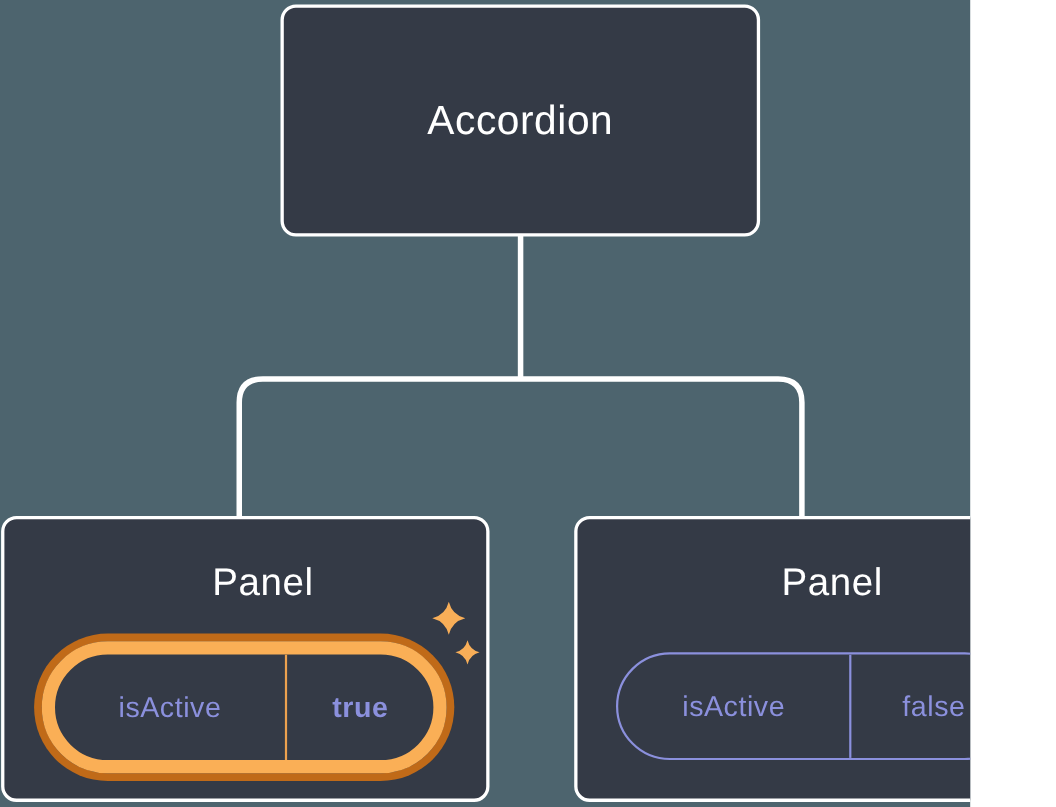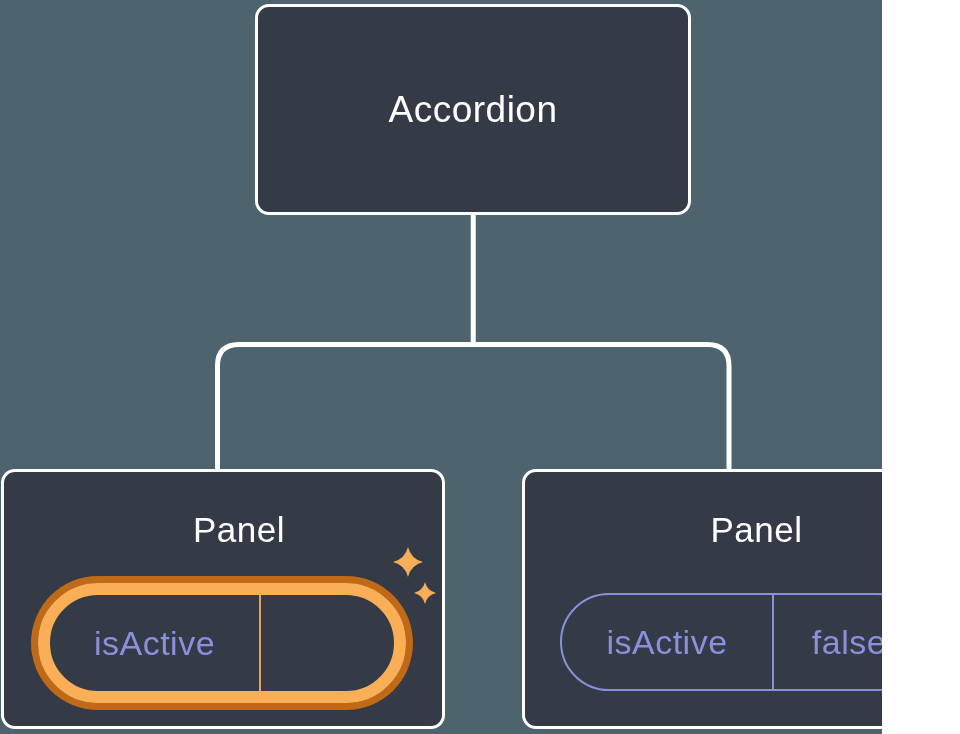--- a/index.html
+++ b/index.html
@@ -78,21 +78,21 @@
   .prop-pill.inactive {
     left: 35px; top: 121px;
     width: 366px; height: 98px;
     border: 2px solid var(--inactive-border, #8B90DD);
   }
   .prop-cell {
     display: flex;
     align-items: center;
     justify-content: center;
     color: var(--prop-text, #8B90DD);
-    font-size: 34px;
+    font-size: 26px;
     letter-spacing: 0.5px;
   }
   .prop-pill.active  .prop-cell.name  { width: 209px; }
   .prop-pill.active  .prop-cell.value { width: 133px; font-weight: 700; }
   .prop-pill.inactive .prop-cell.name  { width: 210px; }
   .prop-pill.inactive .prop-cell.value { width: 150px; text-align: center; }
   .pill-divider {
     width: 2px;
     align-self: stretch;
   }
@@ -118,20 +118,21 @@
   <div class="node root-node">
     <span class="root-label">Accordion</span>
   </div>
 
   <div class="node panel-node left">
     <div class="panel-title">Panel</div>
 
     <div class="prop-pill active">
       <div class="prop-cell name">isActive</div>
       <div class="pill-divider"></div>
+      <div class="prop-cell value">true</div>
     </div>
 
     <svg class="sparkles" viewBox="0 0 60 62" aria-hidden="true">
       <path d="M26 1 Q29 13 41 16 Q29 19 26 31 Q23 19 11 16 Q23 13 26 1 Z"></path>
       <path d="M43 36 Q45.2 44.8 54 47 Q45.2 49.2 43 58 Q40.8 49.2 32 47 Q40.8 44.8 43 36 Z"></path>
     </svg>
   </div>
 
   <div class="node panel-node right">
     <div class="panel-title">Panel</div>

